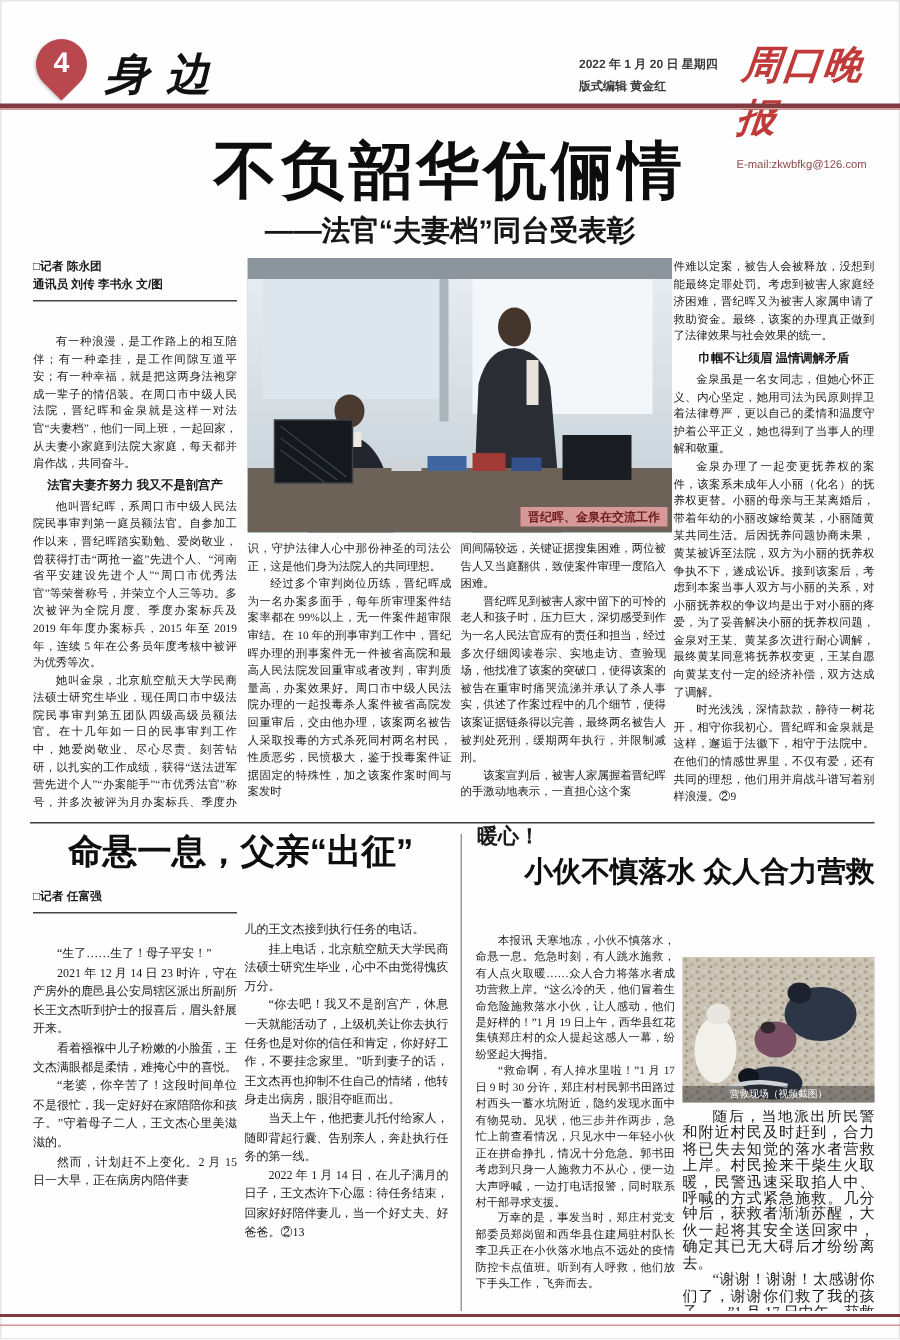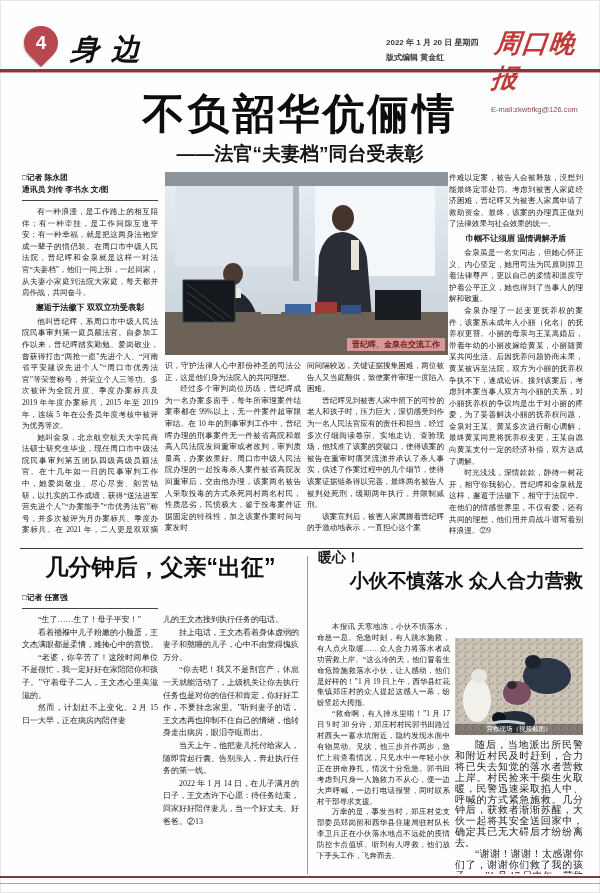--- a/index.html
+++ b/index.html
@@ -20,21 +20,21 @@
   
   .main-headline{position:absolute;left:0;top:86px;width:600px;text-align:center;
        font:900 42px "Liberation Sans",sans-serif;letter-spacing:3px;color:#0d0d0d;}
   .main-subhead{position:absolute;left:0;top:141px;width:600px;text-align:center;
        font:700 19px "Liberation Sans",sans-serif;color:#161616;}
   .col{position:absolute;overflow:hidden;font-size:7.6px;line-height:11.6px;text-align:justify;}
   .col p{margin:0;text-indent:2em;}
   .col p.noind{text-indent:0;}
   .col .sub{font:700 8.2px "Liberation Sans",sans-serif;text-align:center;text-indent:0;margin:3px 0;}
   .byline{font:700 7.8px "Liberation Sans",sans-serif;border-bottom:1px solid #444;
-       padding-bottom:4px;margin-bottom:5px;line-height:12px;text-indent:0;}
+       padding-bottom:4px;margin-bottom:21px;line-height:12px;text-indent:0;}
   .c1{left:22px;top:172px;width:136px;height:366px;}
   .c2{left:165px;top:360px;width:136px;height:178px;}
   .c3{left:307px;top:360px;width:137px;height:178px;}
   .c4{left:449px;top:172px;width:134px;height:366px;}
   .photo1{position:absolute;left:165px;top:172px;width:283px;height:183px;background:#7dd3fc;}
   .photo1 svg,.photo2 svg{display:block;}
   .cap1{position:absolute;right:3px;bottom:4px;background:rgba(226,160,160,.9);color:#6d1d1d;
        font:700 8px "Liberation Sans",sans-serif;padding:1px 5px;}
   
   .rule-mid{position:absolute;left:20px;top:548px;width:563px;height:1px;background:#3c3c3c;}
@@ -75,21 +75,21 @@
 
   <div class="main-headline">不负韶华伉俪情</div>
   <div class="main-subhead">——法官“夫妻档”同台受表彰</div>
 
   <div class="col c1">
     <div class="byline">
       <div>□记者 陈永团</div>
       <div>通讯员 刘传 李书永 文/图</div>
     </div>
     <p>有一种浪漫，是工作路上的相互陪伴；有一种牵挂，是工作间隙互道平安；有一种幸福，就是把这两身法袍穿成一辈子的情侣装。在周口市中级人民法院，晋纪晖和金泉就是这样一对法官“夫妻档”，他们一同上班，一起回家，从夫妻小家庭到法院大家庭，每天都并肩作战，共同奋斗。</p>
-    <p class="sub">邂逅于法徽下 双双立功受表彰</p>
+    <p class="sub">法官夫妻齐努力 我又不是剖宫产</p>
     <p>他叫晋纪晖，系周口市中级人民法院民事审判第一庭员额法官。自参加工作以来，晋纪晖踏实勤勉、爱岗敬业，曾获得打击“两抢一盗”先进个人、“河南省平安建设先进个人”“周口市优秀法官”等荣誉称号，并荣立个人三等功。多次被评为全院月度、季度办案标兵及 2019 年年度办案标兵，2015 年至 2019 年，连续 5 年在公务员年度考核中被评为优秀等次。</p>
     <p>她叫金泉，北京航空航天大学民商法硕士研究生毕业，现任周口市中级法院民事审判第五团队四级高级员额法官。在十几年如一日的民事审判工作中，她爱岗敬业、尽心尽责、刻苦钻研，以扎实的工作成绩，获得“送法进军营先进个人”“办案能手”“市优秀法官”称号，并多次被评为月办案标兵、季度办案标兵。在 2021 年，二人更是双双摘得“年度办案标兵”称号，当二人同台受表彰时，台下响起热烈的掌声，二人同台受表彰的事，在全市法院系统一时传为佳话。</p>
 
   </div>
 
   <div class="photo1">
     <svg width="283" height="183" viewBox="0 0 283 183">
       <defs>
         <linearGradient id="win" x1="0" y1="0" x2="0" y2="1">
           <stop offset="0" stop-color="#e9eff3"></stop>
@@ -137,31 +137,32 @@
     <p class="noind">件难以定案，被告人会被释放，没想到能最终定罪处罚。考虑到被害人家庭经济困难，晋纪晖又为被害人家属申请了救助资金。最终，该案的办理真正做到了法律效果与社会效果的统一。</p>
     <p class="sub">巾帼不让须眉 温情调解矛盾</p>
     <p>金泉虽是一名女同志，但她心怀正义、内心坚定，她用司法为民原则捍卫着法律尊严，更以自己的柔情和温度守护着公平正义，她也得到了当事人的理解和敬重。</p>
     <p>金泉办理了一起变更抚养权的案件，该案系未成年人小丽（化名）的抚养权更替。小丽的母亲与王某离婚后，带着年幼的小丽改嫁给黄某，小丽随黄某共同生活。后因抚养问题协商未果，黄某被诉至法院，双方为小丽的抚养权争执不下，遂成讼诉。接到该案后，考虑到本案当事人双方与小丽的关系，对小丽抚养权的争议均是出于对小丽的疼爱，为了妥善解决小丽的抚养权问题，金泉对王某、黄某多次进行耐心调解，最终黄某同意将抚养权变更，王某自愿向黄某支付一定的经济补偿，双方达成了调解。</p>
     <p>时光浅浅，深情款款，静待一树花开，相守你我初心。晋纪晖和金泉就是这样，邂逅于法徽下，相守于法院中。在他们的情感世界里，不仅有爱，还有共同的理想，他们用并肩战斗谱写着别样浪漫。②9</p>
   </div>
 
   <div class="rule-mid"></div>
   <div class="vsep"></div>
 
-  <div class="a2-headline">几分钟后，父亲“出征”</div>
+  <div class="a2-headline">命悬一息，父亲“出征”</div>
   <div class="col a2c1">
     <div class="byline">□记者 任富强</div>
     <p>“生了……生了！母子平安！”</p>
+    <p>2021 年 12 月 14 日 23 时许，守在产房外的鹿邑县公安局辖区派出所副所长王文杰听到护士的报喜后，眉头舒展开来。</p>
     <p>看着襁褓中儿子粉嫩的小脸蛋，王文杰满眼都是柔情，难掩心中的喜悦。</p>
     <p>“老婆，你辛苦了！这段时间单位不是很忙，我一定好好在家陪陪你和孩子。”守着母子二人，王文杰心里美滋滋的。</p>
     <p>然而，计划赶不上变化。2 月 15 日一大早，正在病房内陪伴妻</p>
   </div>
   <div class="col a2c2">
     <p class="noind">儿的王文杰接到执行任务的电话。</p>
-    <p>挂上电话，王文杰看着身体虚弱的妻子和憨睡的儿子，心中不由觉得愧疚万分。</p>
+    <p>挂上电话，北京航空航天大学民商法硕士研究生毕业，心中不由觉得愧疚万分。</p>
     <p>“你去吧！我又不是剖宫产，休息一天就能活动了，上级机关让你去执行任务也是对你的信任和肯定，你好好工作，不要挂念家里。”听到妻子的话，王文杰再也抑制不住自己的情绪，他转身走出病房，眼泪夺眶而出。</p>
     <p>当天上午，他把妻儿托付给家人，随即背起行囊、告别亲人，奔赴执行任务的第一线。</p>
     <p>2022 年 1 月 14 日，在儿子满月的日子，王文杰许下心愿：待任务结束，回家好好陪伴妻儿，当一个好丈夫、好爸爸。②13</p>
   </div>
 
   <div class="kicker">暖心！</div>
   <div class="a3-headline">小伙不慎落水 众人合力营救</div>
   <div class="col a3c1">
     <p>本报讯 天寒地冻，小伙不慎落水，命悬一息。危急时刻，有人跳水施救，有人点火取暖……众人合力将落水者成功营救上岸。“这么冷的天，他们冒着生命危险施救落水小伙，让人感动，他们是好样的！”1 月 19 日上午，西华县红花集镇郑庄村的众人提起这感人一幕，纷纷竖起大拇指。</p>
     <p>“救命啊，有人掉水里啦！”1 月 17 日 9 时 30 分许，郑庄村村民郭书田路过村西头一蓄水坑附近，隐约发现水面中有物晃动。见状，他三步并作两步，急忙上前查看情况，只见水中一年轻小伙正在拼命挣扎，情况十分危急。郭书田考虑到只身一人施救力不从心，便一边大声呼喊，一边打电话报警，同时联系村干部寻求支援。</p>

